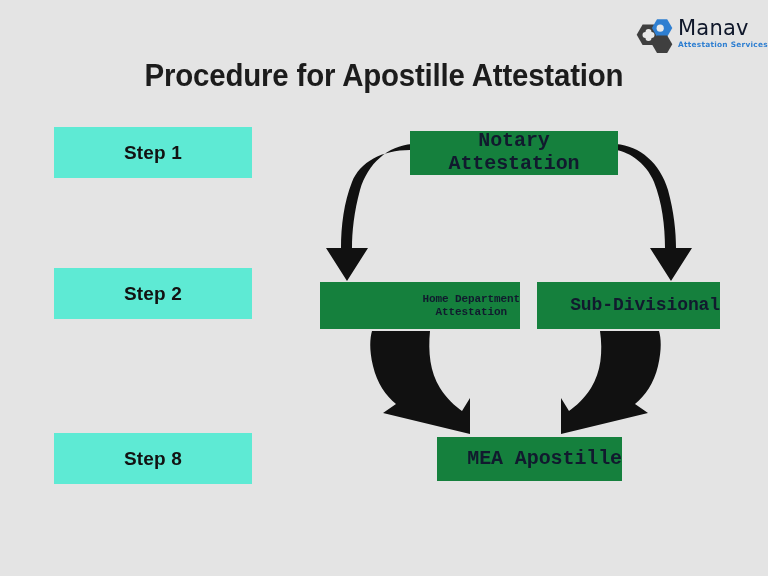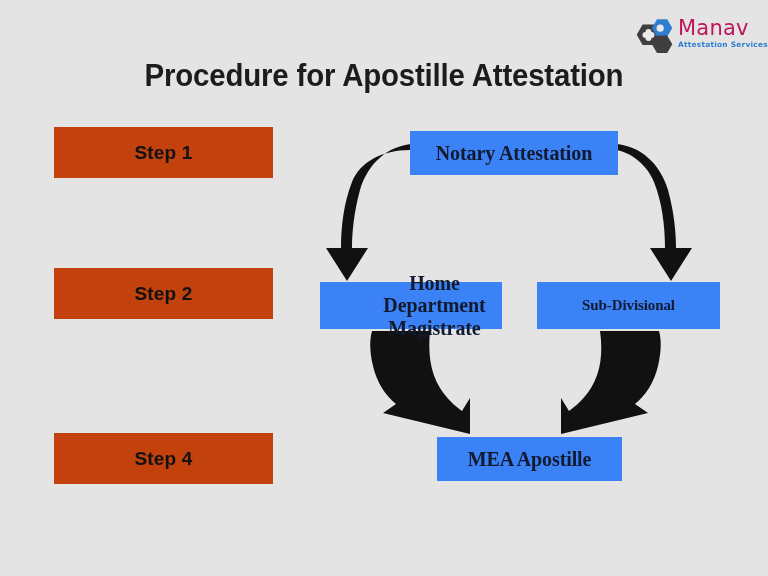--- a/index.html
+++ b/index.html
@@ -39,21 +39,21 @@
     position: absolute;
     left: 48px;
     top: 0px;
     width: 86px;
     height: 40px;
   }
   .logo-name {
     font-family: "DejaVu Sans", sans-serif;
     font-size: 21px;
     font-weight: 400;
-    color: #be185d;
+    color: #0f172a;
     letter-spacing: 0.2px;
     line-height: 24px;
     white-space: nowrap;
   }
   .logo-sub {
     font-family: "DejaVu Sans", sans-serif;
     font-size: 7.4px;
     font-weight: 700;
     color: #2f7fd1;
     letter-spacing: 0.25px;
@@ -73,74 +73,74 @@
     font-weight: bold;
     color: #1c1c1c;
     letter-spacing: -0.2px;
     transform: scaleX(0.95);
   }
 
   
   .step-box {
     position: absolute;
     left: 54px;
-    width: 219px;
+    width: 198px;
     height: 51px;
-    background: #c2410c;
+    background: #5eead4;
     display: flex;
     align-items: center;
     justify-content: center;
     font-family: "Liberation Sans", sans-serif;
     font-size: 19px;
     font-weight: bold;
     color: #121212;
     letter-spacing: 0.2px;
   }
   #step-1 { top: 127px; }
   #step-2 { top: 268px; text-align: center; }
   #step-3 { top: 433px; }
 
   
   .flow-box {
     position: absolute;
-    background: #3b82f6;
+    background: #15803d;
     display: flex;
     align-items: center;
-    justify-content: center;
+    justify-content: flex-end;
     text-align: center;
-    font-family: Liberation Serif, serif;
+    font-family: Liberation Mono, monospace;
     font-weight: bold;
     color: #111a2e;
     z-index: 3;
     line-height: 1.13;
     box-sizing: border-box;
   }
   #box-notary {
     left: 410px;
     top: 131px;
     width: 208px;
     height: 44px;
     font-size: 20px;
     letter-spacing: -0.1px;
   }
   #box-home {
     left: 320px;
     top: 282px;
-    width: 182px;
+    width: 200px;
     height: 47px;
-    font-size: 20px;
+    font-size: 11px;
     letter-spacing: -0.1px;
     padding-left: 47px;
   }
   #box-sdm {
     left: 537px;
     top: 282px;
     width: 183px;
     height: 47px;
-    font-size: 15px;
+    font-size: 18px;
     letter-spacing: -0.1px;
   }
   #box-mea {
     left: 437px;
     top: 437px;
     width: 185px;
     height: 44px;
     font-size: 20px;
     letter-spacing: -0.1px;
   }
@@ -231,30 +231,30 @@
                L 561,434
                L 648,413
                L 635,404
                C 645,396 654,383 658,366
                C 662,349 661,338 659,331 Z" fill="#111111"></path>
     </g>
   </svg>
 
   <div class="step-box" id="step-1">Step 1</div>
   <div class="step-box" id="step-2">Step 2</div>
-  <div class="step-box" id="step-3">Step 4</div>
+  <div class="step-box" id="step-3">Step 8</div>
 
   <div class="flow-box" id="box-notary">
     <span>Notary Attestation</span>
   </div>
 
   <div class="flow-box" id="box-home">
     <span>
       <span>Home Department</span><br>
-      <span>Magistrate</span>
+      <span>Attestation</span>
     </span>
   </div>
 
   <div class="flow-box" id="box-sdm">
     <span>
       <span>Sub-Divisional</span><br>
     </span>
   </div>
 
   <div class="flow-box" id="box-mea">

